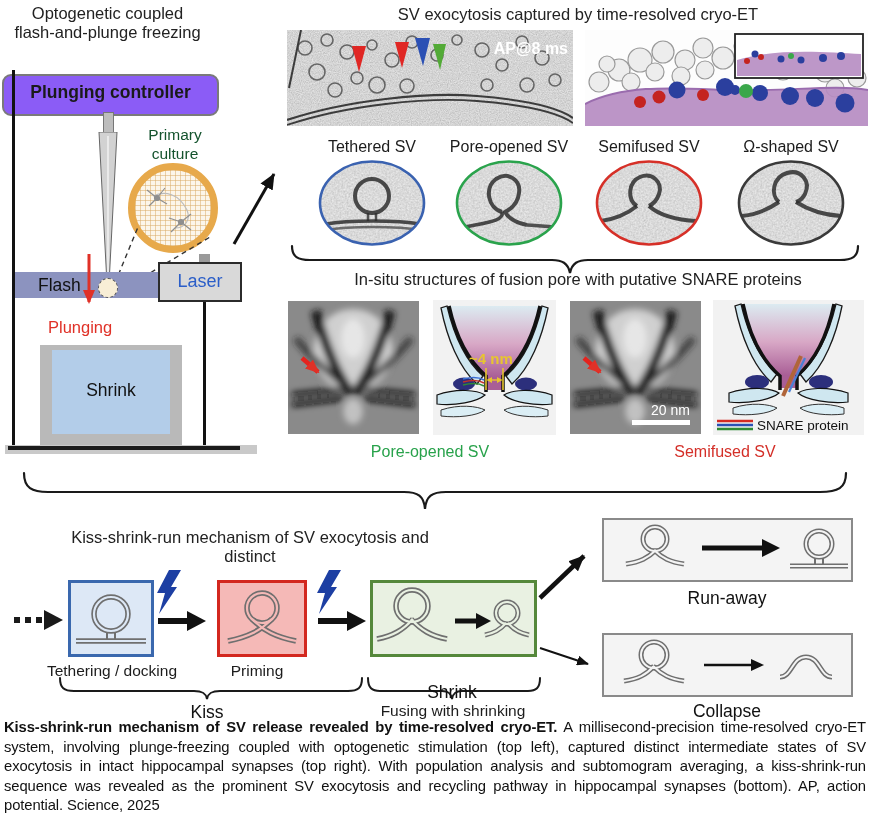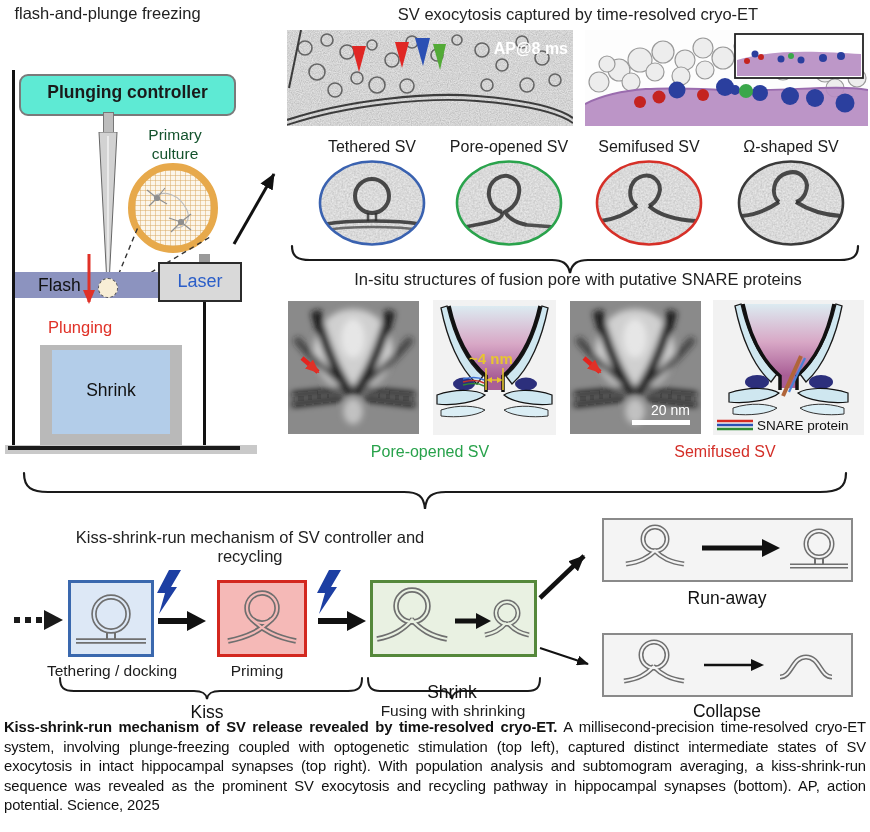--- a/index.html
+++ b/index.html
@@ -86,24 +86,25 @@
           <path d="M79,90 L129,95" stroke="#101010" stroke-width="5" fill="none"></path>
           <path d="M77,99 L129,105" stroke="#101010" stroke-width="5" fill="none"></path>
           <ellipse cx="66" cy="38" rx="12" ry="20" fill="#f0f0f0" opacity="0.7"></ellipse>
           <ellipse cx="66" cy="112" rx="10" ry="13" fill="#e6e6e6" opacity="0.6"></ellipse>
         </g>
       </symbol>
     </defs>
   </svg>
 
   <div class="abs ctr" style="left:5px;top:4px;width:205px;">
+    <div class="panel-title">Optogenetic coupled</div>
     <div class="panel-title">flash-and-plunge freezing</div>
   </div>
 
-  <div class="abs" style="left:19px;top:74px;width:213px;height:38px;background:#5eead4;border:2px solid #7a7a7a;border-radius:9px;">
+  <div class="abs" style="left:2px;top:74px;width:213px;height:38px;background:#8b5cf6;border:2px solid #7a7a7a;border-radius:9px;">
     <div class="abs ctr" style="left:0;top:6px;width:100%;font-size:17.5px;font-weight:bold;">Plunging controller</div>
   </div>
   <div class="abs" style="left:12px;top:70px;width:3px;height:378px;background:#111;"></div>
   <div class="abs" style="left:103px;top:112px;width:9px;height:22px;background:#bdbdbd;border:1px solid #777;"></div>
 
   <svg class="abs" style="left:96px;top:132px;" width="24" height="156">
     <polygon points="3,0 21,0 13,152 11,152" fill="#d2d2d2" stroke="#666" stroke-width="1"></polygon>
     <line x1="12" y1="4" x2="12" y2="142" stroke="#f4f4f4" stroke-width="1.4"></line>
   </svg>
 
@@ -391,21 +392,21 @@
     <text x="44" y="130" font-size="13.5" fill="#111">SNARE protein</text>
   </svg>
 
   <div class="abs ctr" style="left:330px;top:443px;width:200px;font-size:16px;color:#28a24b;">Pore-opened SV</div>
   <div class="abs ctr" style="left:625px;top:443px;width:200px;font-size:16px;color:#d42f28;">Semifused SV</div>
 
   <svg class="abs" style="left:22px;top:470px;" width="826" height="44">
     <path d="M2,3 C2,18 10,22 26,22 L382,22 C396,22 402,26 403,39 C404,26 410,22 424,22 L798,22 C816,22 824,18 824,3" stroke="#1a1a1a" stroke-width="2.2" fill="none" stroke-linecap="round"></path>
   </svg>
 
-  <div class="abs ctr panel-title" style="left:60px;top:528px;width:380px;">Kiss-shrink-run mechanism of SV controller and recycling</div>
+  <div class="abs ctr panel-title" style="left:60px;top:528px;width:380px;">Kiss-shrink-run mechanism of SV exocytosis and distinct</div>
 
   <svg class="abs" style="left:12px;top:608px;" width="54" height="24">
     <line x1="2" y1="12" x2="32" y2="12" stroke="#1a1a1a" stroke-width="6" stroke-dasharray="6 5"></line>
     <polygon points="32,2 32,22 51,12" fill="#1a1a1a"></polygon>
   </svg>
 
   <div class="flowbox box-blue" style="left:68px;top:580px;width:86px;height:77px;">
     <svg width="80" height="71">
       <path d="M5,58 H75" stroke="#6f6f6f" stroke-width="5.5" fill="none"></path>
       <path d="M5,58 H75" stroke="#dde8f6" stroke-width="2.2" fill="none"></path>

